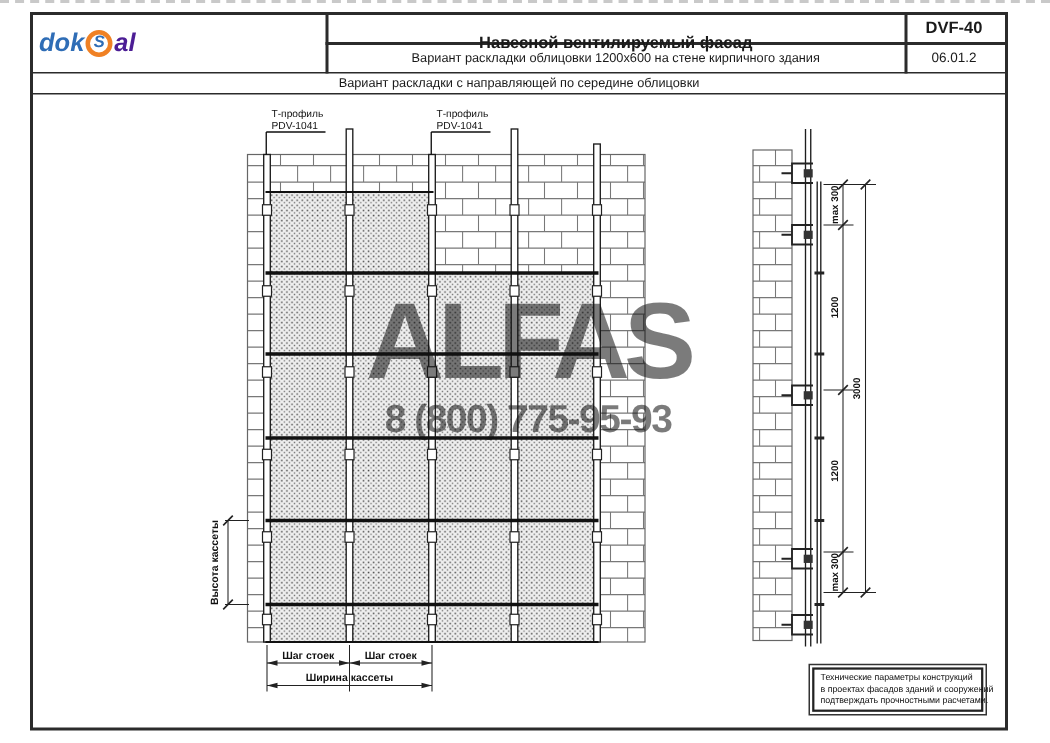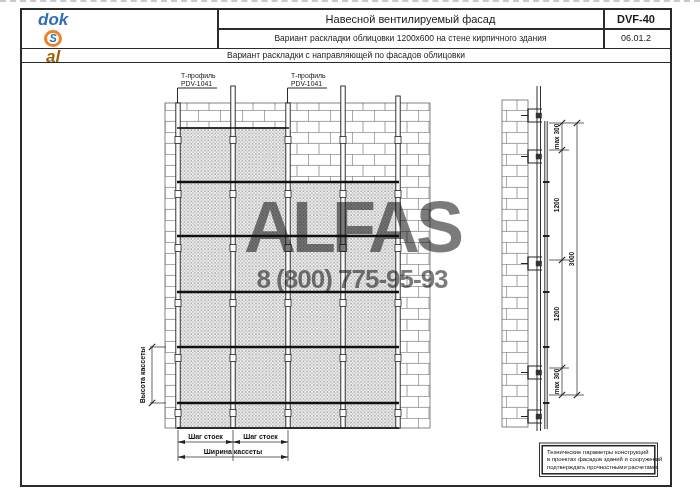--- a/index.html
+++ b/index.html
@@ -8,30 +8,30 @@
   #top-artifact{position:absolute;left:0;top:0;width:700px;height:0;border-top:2px dashed #c9c9c9;}
   
   #sheet{position:absolute;left:20px;top:8px;width:648px;height:475px;border:2px solid #2b2b2b;}
   .tb-line{position:absolute;background:#2b2b2b;}
   #hl1{left:195px;top:18px;width:453px;height:1.5px;}
   #hl2{left:0;top:37.5px;width:648px;height:1.5px;}
   #hl3{left:0;top:51.5px;width:648px;height:1.5px;}
   #vl1{left:195px;top:0;width:1.5px;height:39px;}
   #vl2{left:581px;top:0;width:1.5px;height:39px;}
   .cell{position:absolute;text-align:center;white-space:nowrap;overflow:hidden;}
-  #cell-title{left:196px;top:0;width:385px;height:18px;line-height:18px;font-weight:normal;font-size:11px;}
+  #cell-title{left:196px;top:10px;width:385px;height:18px;line-height:18px;font-weight:bold;font-size:11px;}
   #cell-code{left:582px;top:0;width:64px;height:18px;line-height:18px;font-weight:bold;font-size:11px;}
   #cell-subtitle{left:196px;top:19px;width:385px;height:18px;line-height:18px;font-size:8.5px;}
   #cell-sheetno{left:582px;top:19px;width:64px;height:34px;line-height:18px;font-size:9px;}
   #cell-variant{left:0;top:38px;width:648px;height:13px;line-height:14px;font-size:8.5px;}
   
-  #logo{position:absolute;left:16px;top:0;height:37px;display:flex;align-items:center;
-        font-style:italic;font-weight:bold;font-size:17px;flex-direction:column;}
+  #logo{position:absolute;left:4px;top:0;height:37px;display:flex;align-items:center;
+        font-style:italic;font-weight:bold;font-size:17px;}
   #logo .dok{color:#2f6db6;}
-  #logo .al{color:#a16207;}
+  #logo .al{color:#4c1d95;}
   #logo .sball{display:inline-flex;width:12px;height:12px;border:3px solid #f08124;border-radius:50%;
         align-items:center;justify-content:center;color:#2f6db6;font-size:11px;font-style:italic;
         margin:0 1px;line-height:1;}
   
   svg{position:absolute;left:0;top:0;}
   svg text{font-family:"Liberation Sans",sans-serif;fill:#111;}
 </style>
 </head>
 <body>
 
@@ -200,15 +200,15 @@
     <div id="logo">
       <span class="dok">dok</span>
         <span class="sball">S</span>
         <span class="al">al</span>
     </div>
 
     <div id="cell-title" class="cell">Навесной вентилируемый фасад</div>
     <div id="cell-code" class="cell">DVF-40</div>
     <div id="cell-subtitle" class="cell">Вариант раскладки облицовки 1200х600 на стене кирпичного здания</div>
     <div id="cell-sheetno" class="cell">06.01.2</div>
-    <div id="cell-variant" class="cell">Вариант раскладки с направляющей по фасадов облицовки</div>
+    <div id="cell-variant" class="cell">Вариант раскладки с направляющей по середине облицовки</div>
   </div>
 </div>
 
 </body></html>

